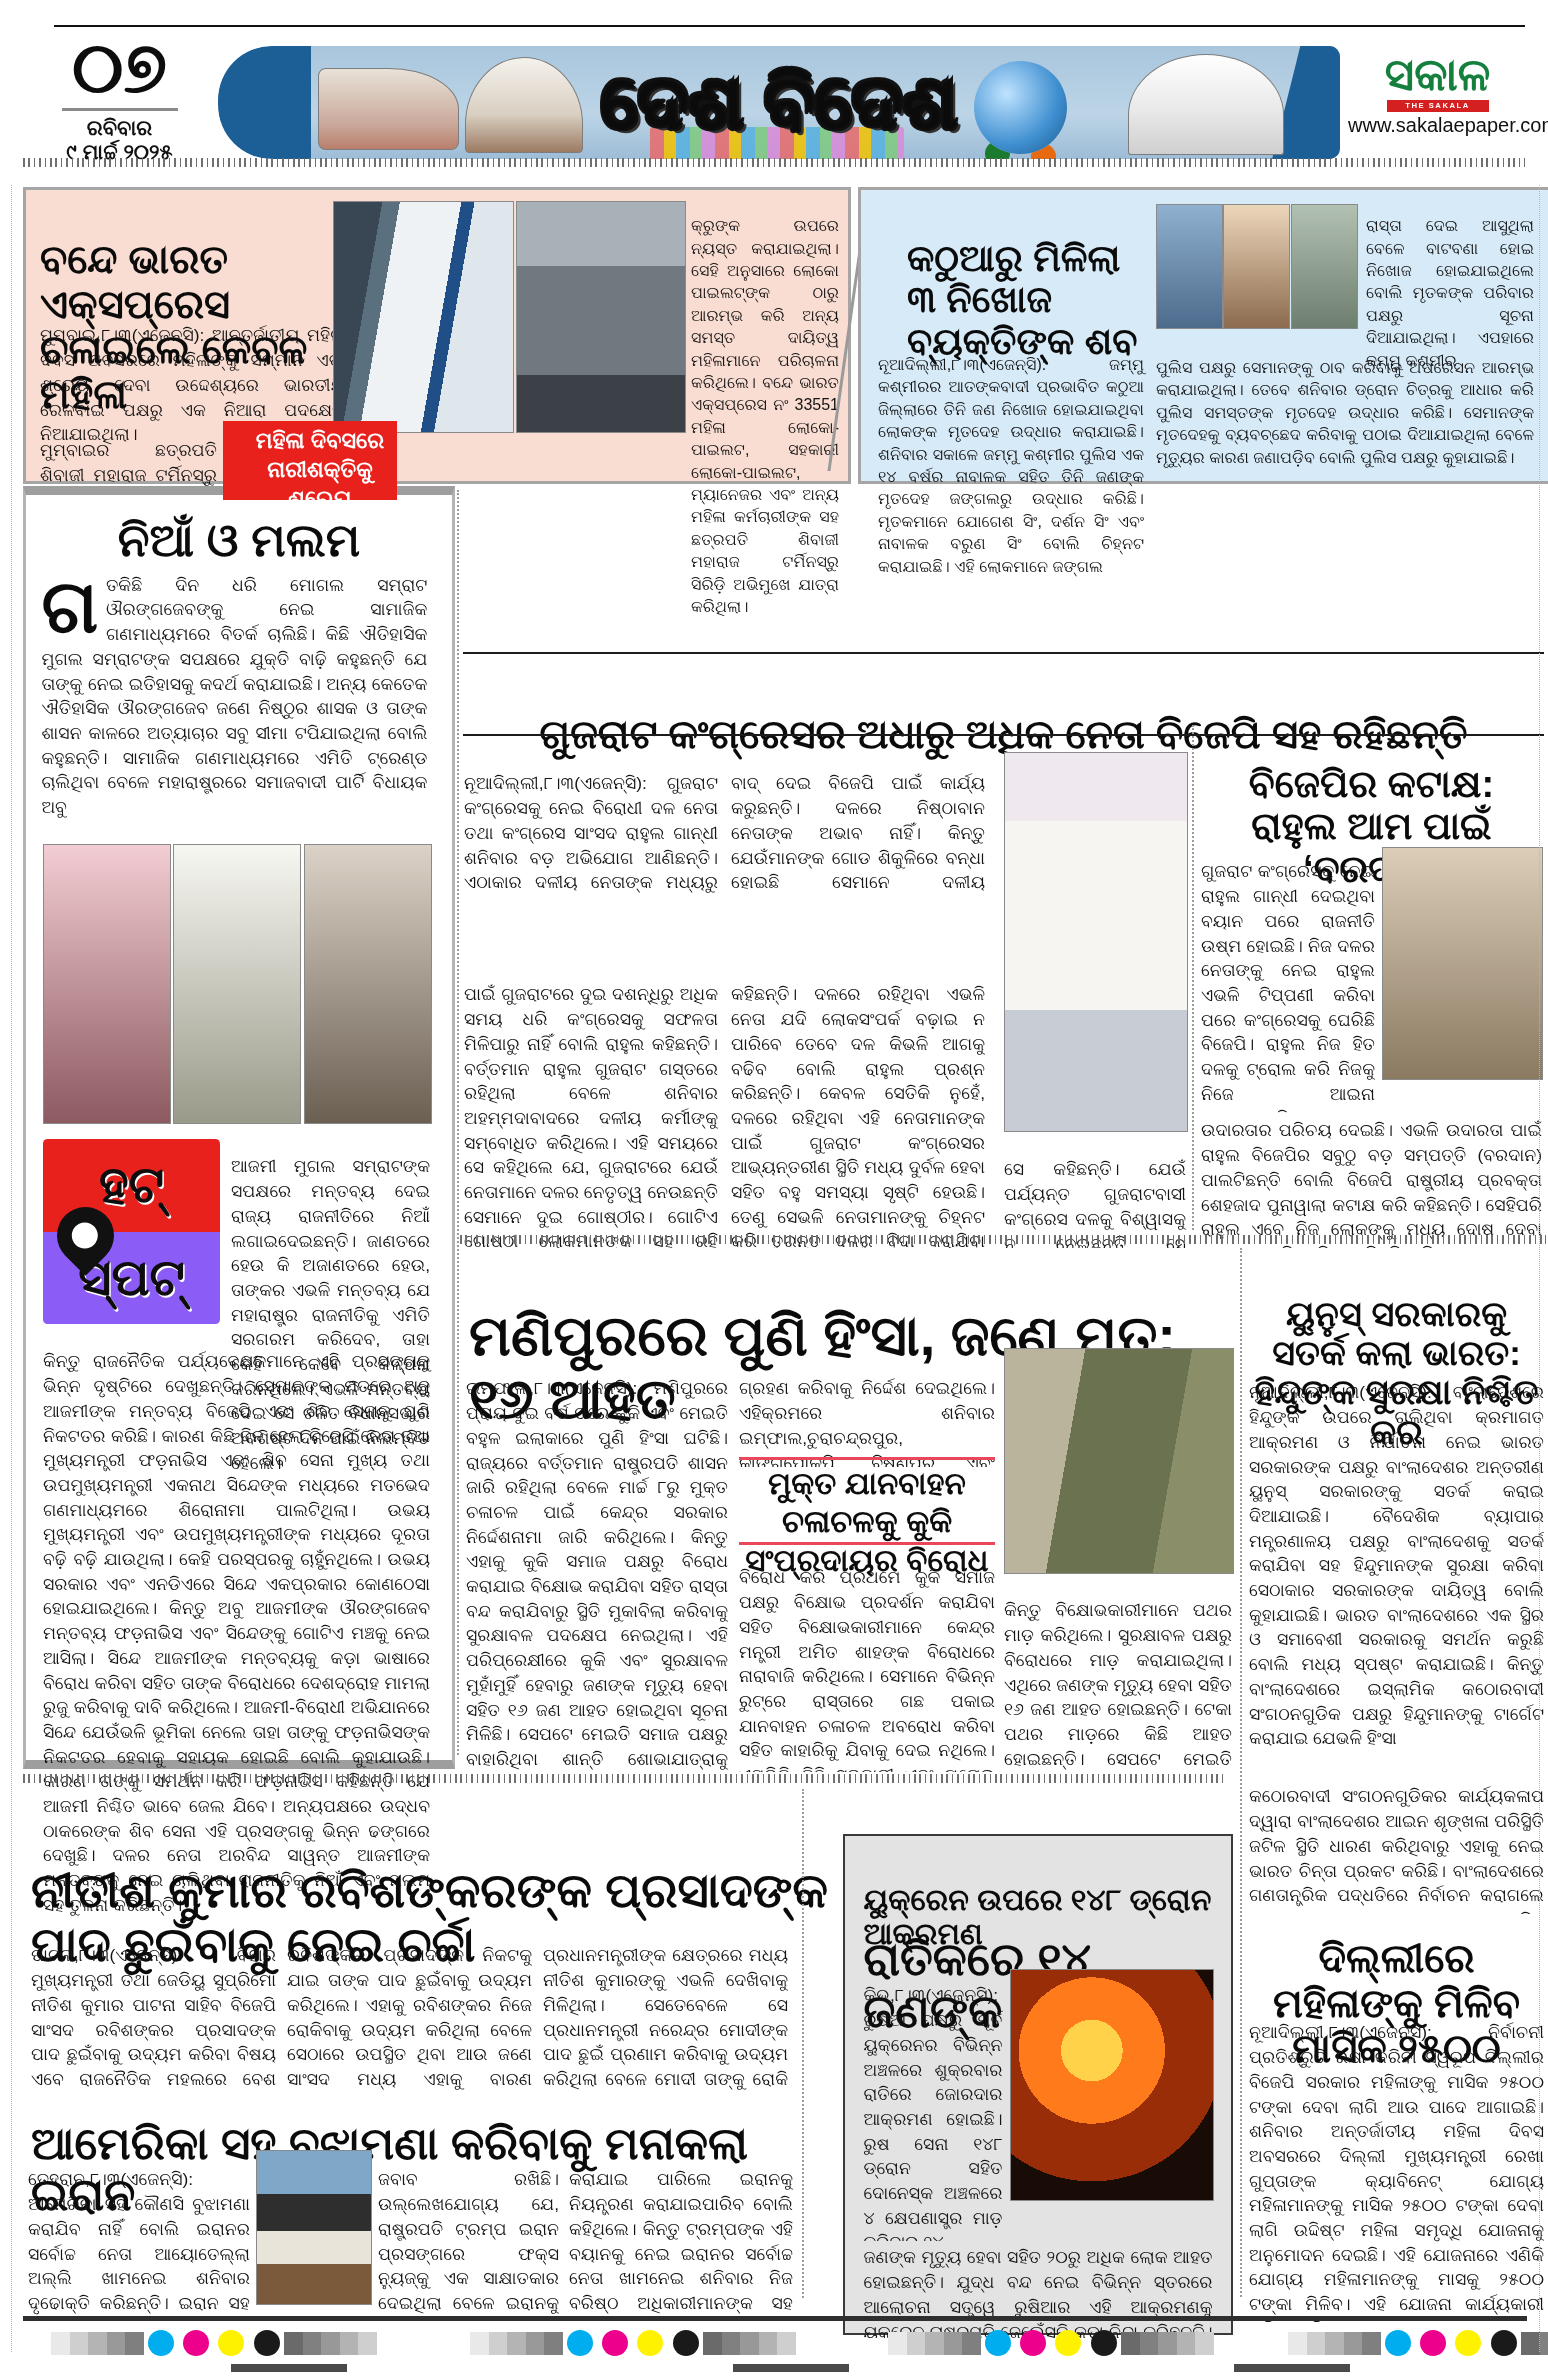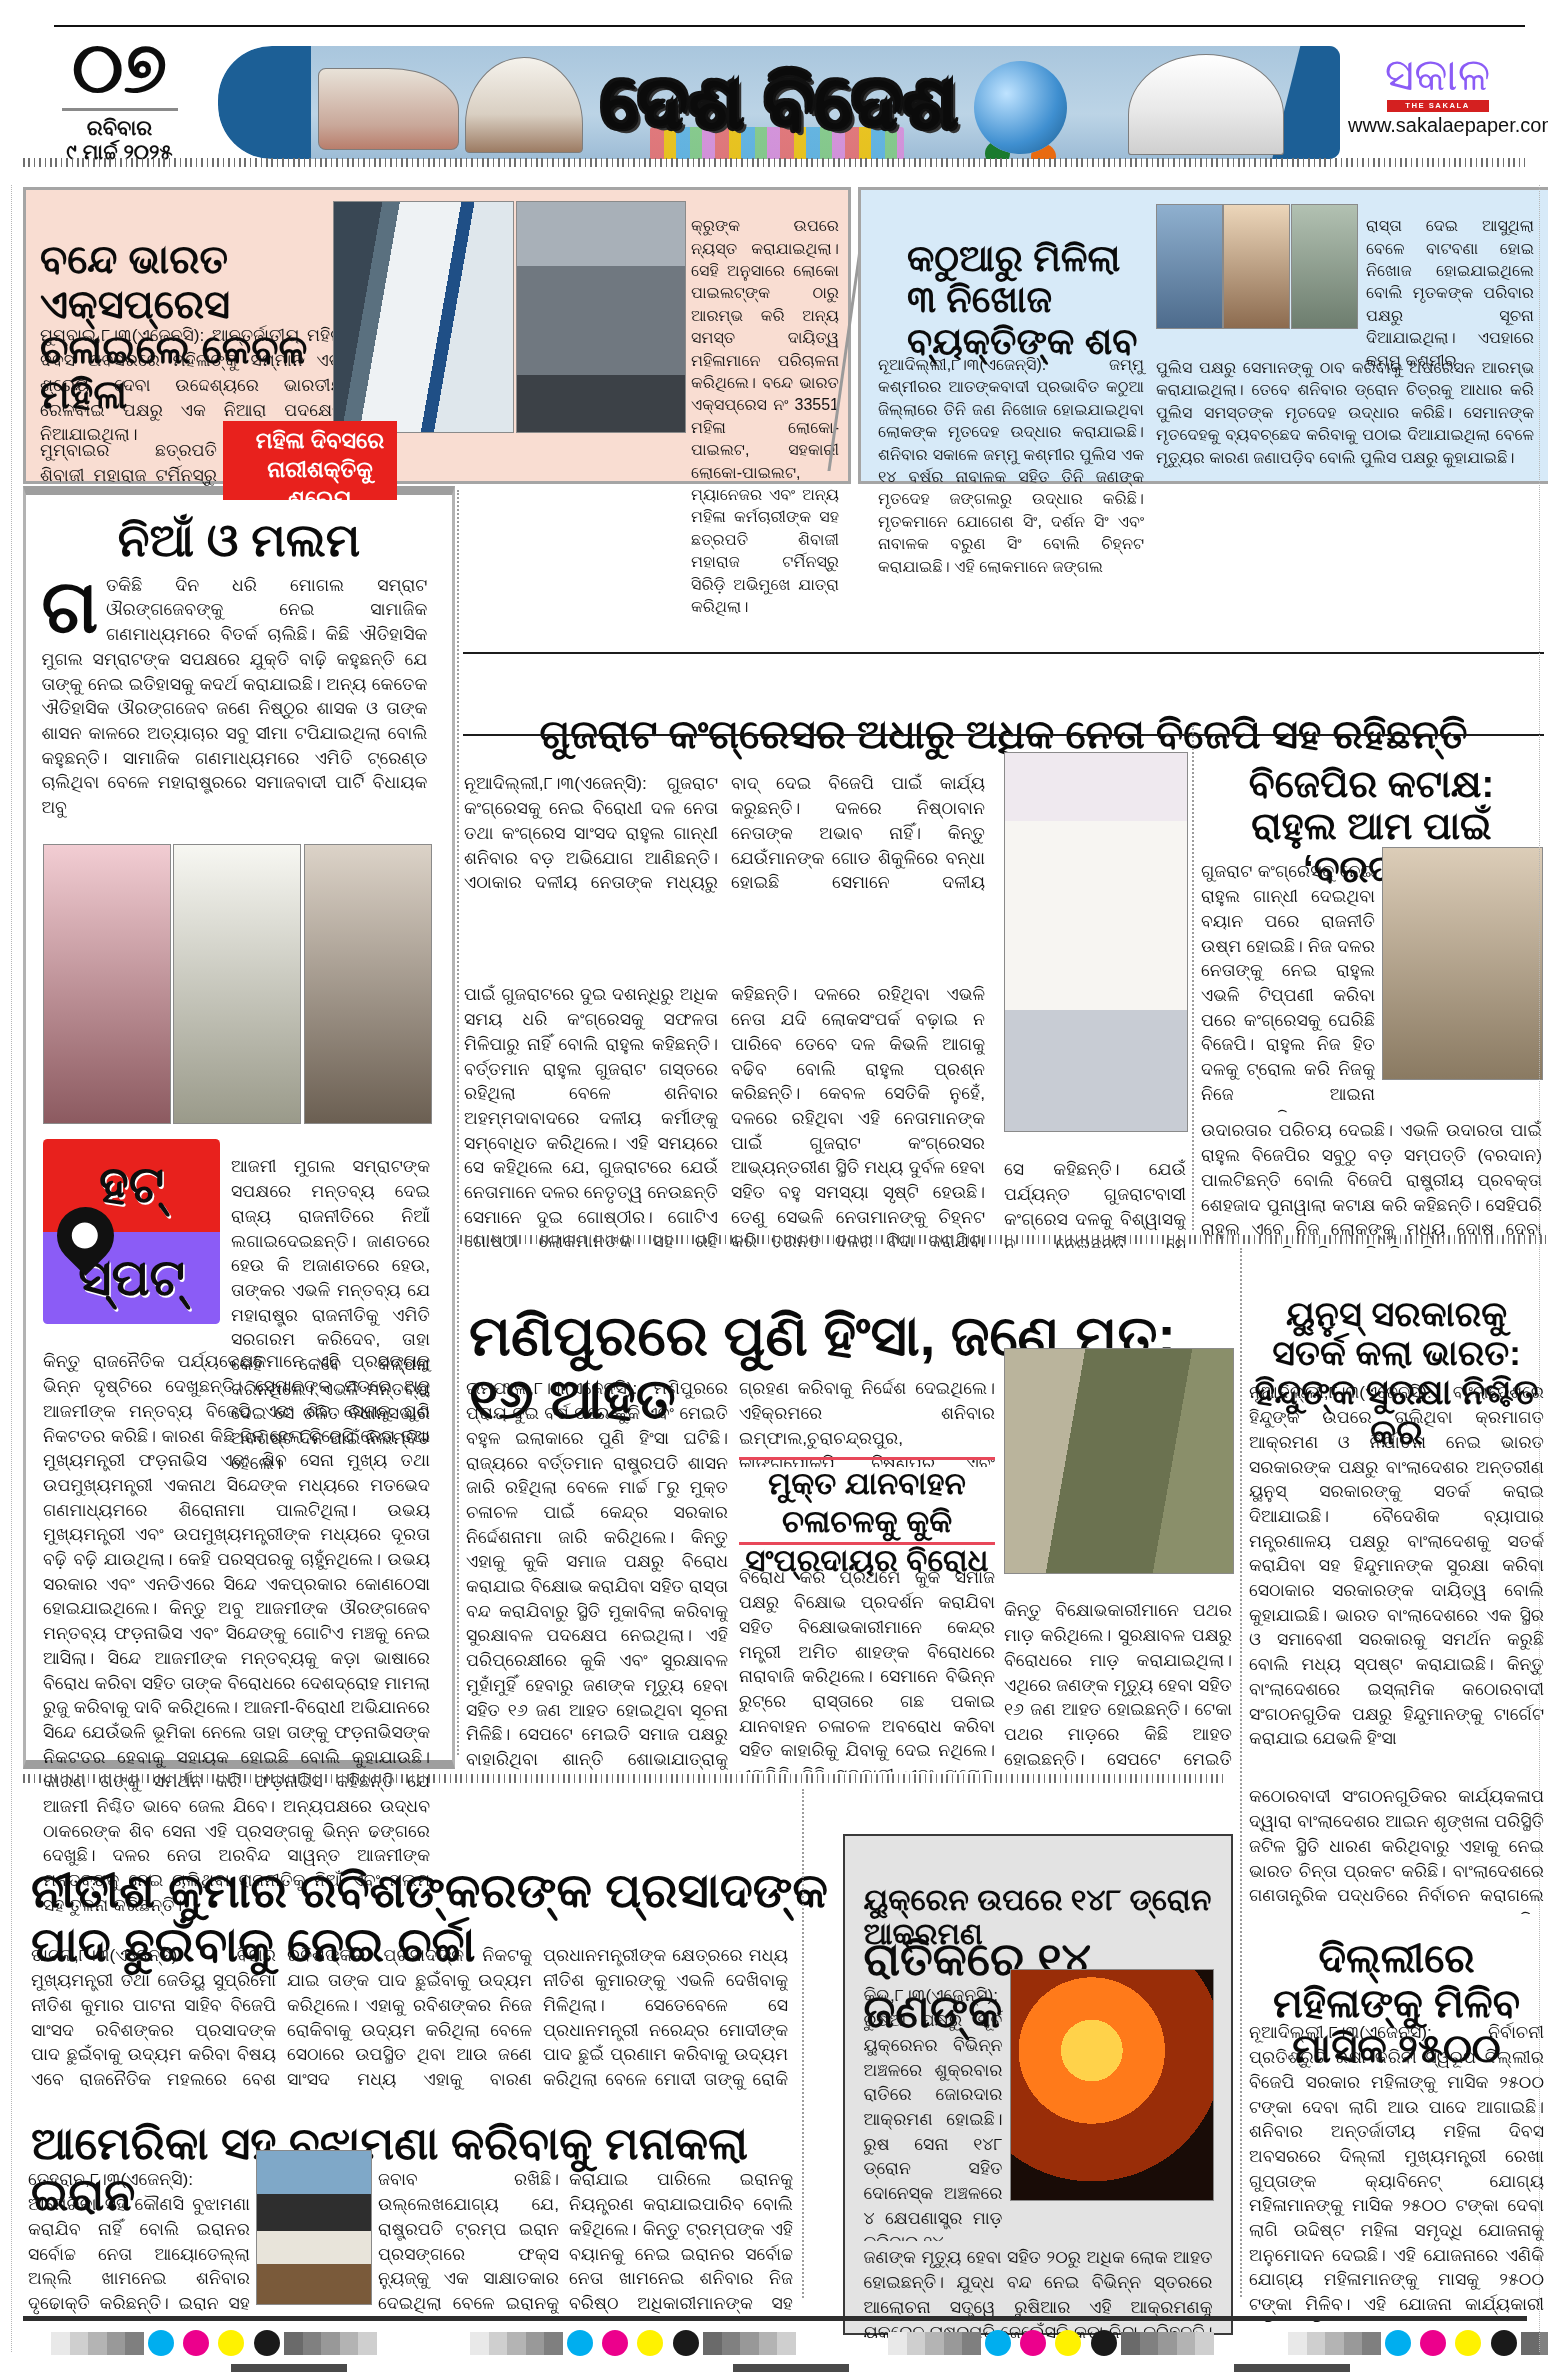--- a/index.html
+++ b/index.html
@@ -27,21 +27,21 @@
   .bld-court{left:247px;top:10.8px;width:116px;height:94px;background:linear-gradient(180deg,#f5f2ec,#d9cfc2 60%,#9c7b63);
           border-radius:50% 50% 4.6px 4.6px / 70% 70% 4.6px 4.6px;}
   .bld-capitol{left:910px;top:7.7px;width:154px;height:99px;background:linear-gradient(180deg,#ffffff,#e9e9e9 55%,#cfcfcf);
           border-radius:50% 50% 3.1px 3.1px / 60% 60% 3.1px 3.1px;}
   .globe{left:756px;top:15.4px;width:93px;height:93px;border-radius:50%;position:absolute;
          background:radial-gradient(circle at 35% 35%,#bfe3ff,#3f8fd0 60%,#1b5a8a);
          box-shadow:-14px 23px 0 -34px #d62828,14px 26px 0 -34px #f2c200,-23px 46px 0 -34px #1a7a2e,23px 49px 0 -34px #e86a10,0 65px 0 -34px #222;}
   .skyline{position:absolute;left:432px;bottom:0;width:254px;height:32px;
          background:repeating-linear-gradient(90deg,#e86a6a 0 14px,#f2c200 14px 26px,#57b0e0 26px 40px,#7fc97f 40px 52px,#d98ad9 52px 65px);
          opacity:.85;border-radius:3.1px 3.1px 0 0;}
-  .brand-name{font-size:45px;font-weight:normal;color:#8b5cf6;text-align:center;line-height:1.05;}
+  .brand-name{font-size:45px;font-weight:bold;color:#15803d;text-align:center;line-height:1.05;}
   .brand-bar{width:102px;height:12.3px;background:#d42020;margin:1.5px auto;color:#fff;font-size:7.7px;
              font-weight:bold;text-align:center;line-height:12.3px;letter-spacing:1.5px;}
   .website{font-size:20px;color:#111;text-align:center;display:block;text-decoration:none;}
   
   .hatch{background:repeating-linear-gradient(90deg,#6f6f6f 0 1.5px,transparent 1.5px 5.4px);height:8.5px;}
   .vdot{border-left:2.3px dotted #9b9b9b;width:0;}
   .headline{font-weight:bold;color:#0b0b0b;line-height:1.12;}
   .body-txt{font-size:17.4px;line-height:1.42;text-align:justify;color:#141414;}
   .small-txt{font-size:16px;line-height:1.4;text-align:justify;color:#141414;}
   .photo{position:absolute;border:0.8px solid #8a8a8a;}

